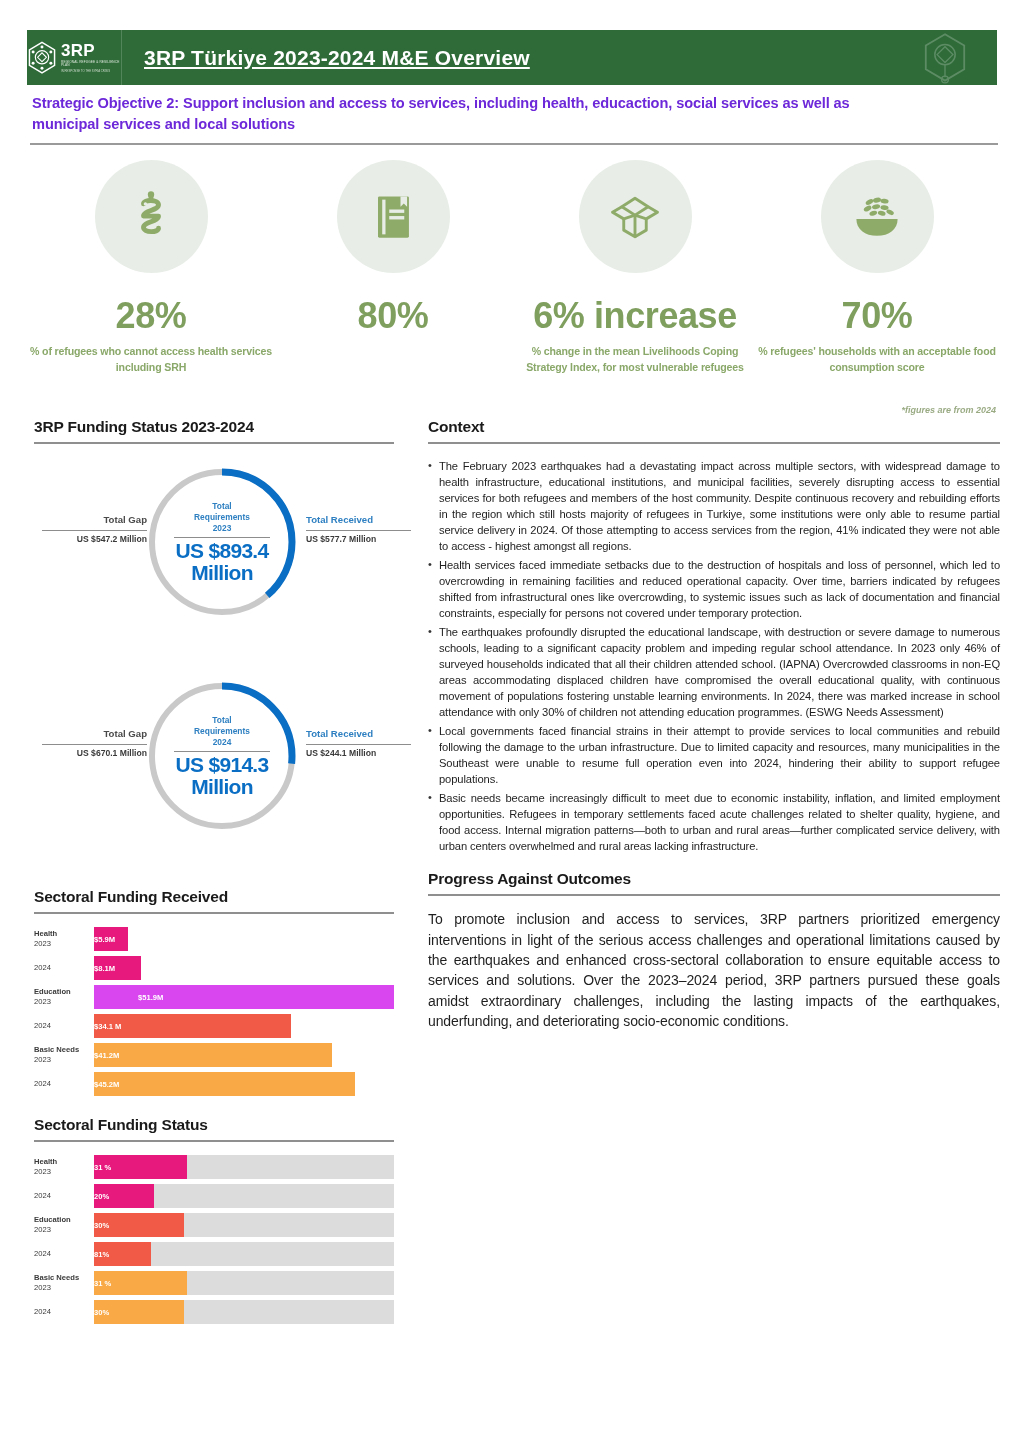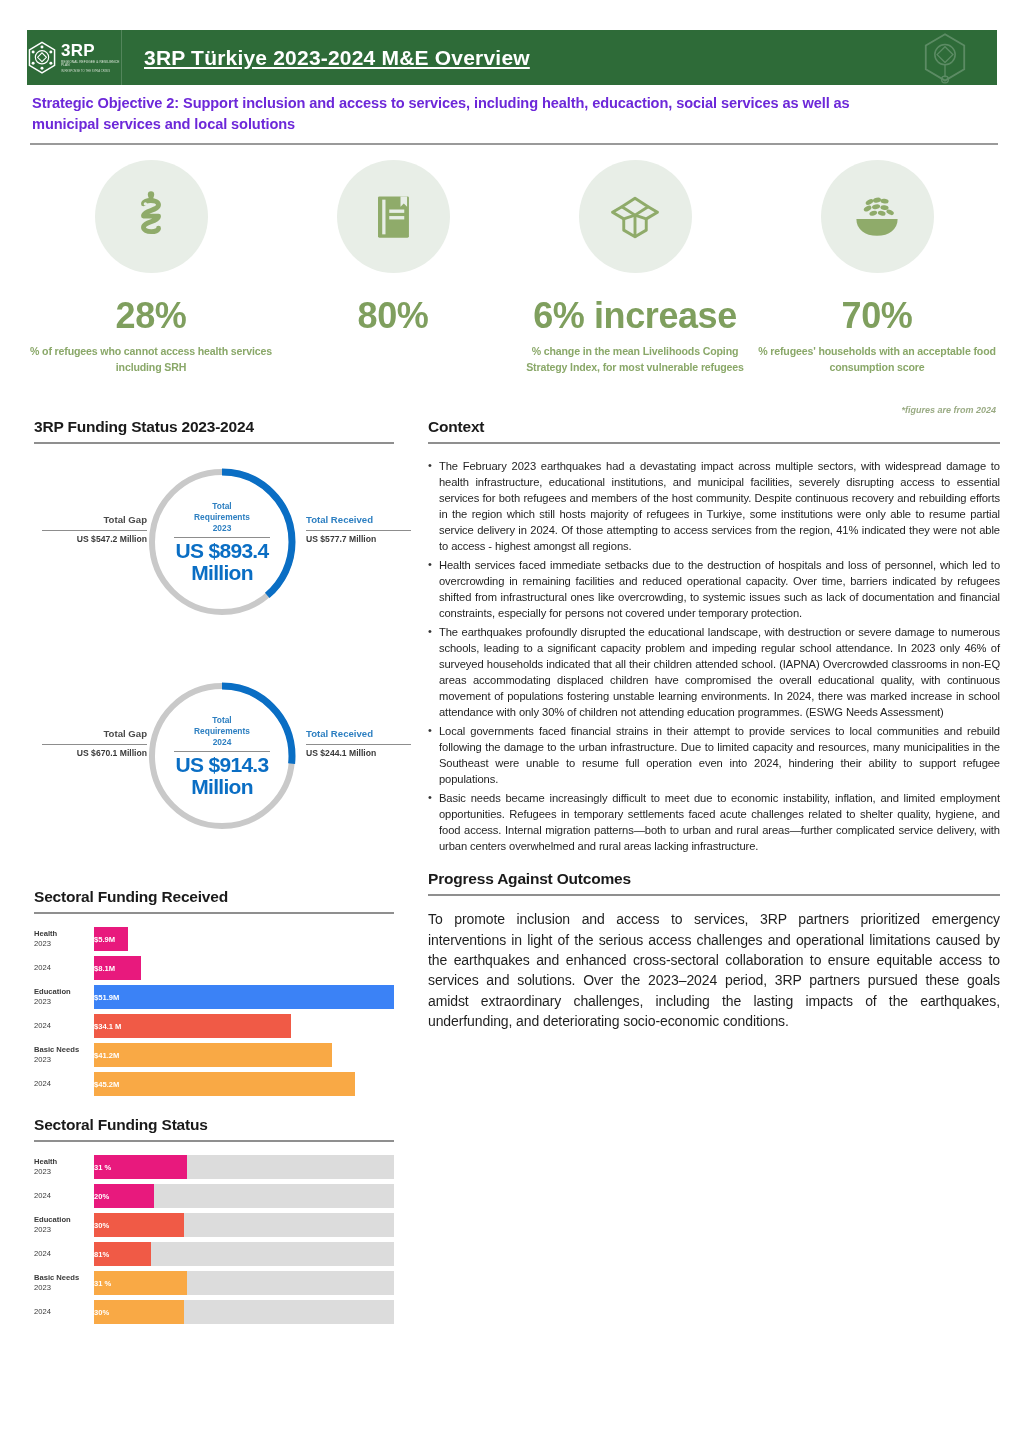--- a/index.html
+++ b/index.html
@@ -320,21 +320,21 @@
             </div>
             <div class="bar-track">
               <div class="bar-fill" style="width: 15.6069%; background: rgb(232, 25, 125);">
                 <span class="bar-val">$8.1M</span>
               </div>
             </div>
           </div>
           <div class="bar-row">
             <div class="bar-lab"><span>Education</span><span class="yr">2023</span></div>
             <div class="bar-track">
-              <div class="bar-fill" style="width: 100%; background: #3b82f6;">
+              <div class="bar-fill" style="width: 100%; background: #d946ef; padding-left: 44px;">
                 <span class="bar-val">$51.9M</span>
               </div>
             </div>
           </div>
           <div class="bar-row">
             <div class="bar-lab">
               <span class="yr solo">2024</span>
             </div>
             <div class="bar-track">
               <div class="bar-fill" style="width: 65.7033%; background: rgb(240, 90, 70);">

